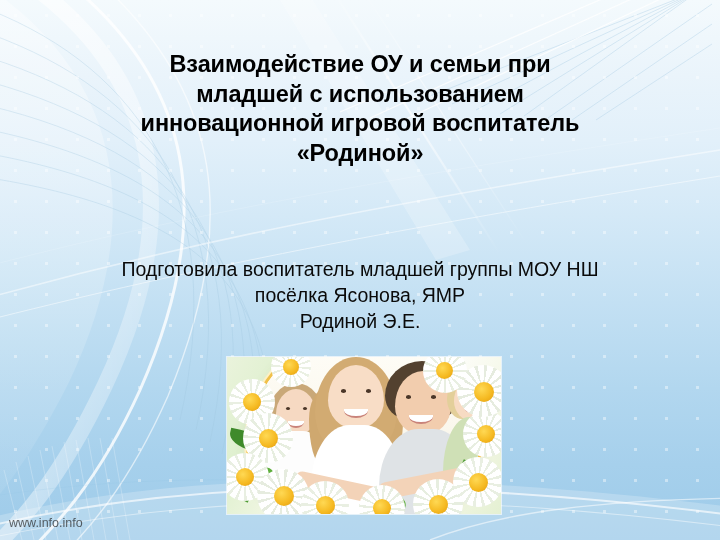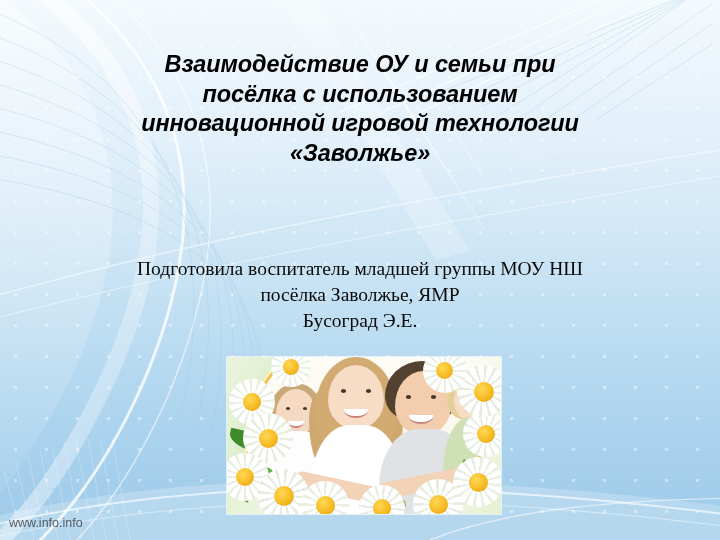--- a/index.html
+++ b/index.html
@@ -40,32 +40,32 @@
   
   #title-block{
     position:absolute;left:34px;top:50px;width:652px;
     text-align:center;
     color:#000;
     font-weight:bold;
     font-size:23.5px;
     line-height:29.5px;
     letter-spacing:-0.1px;
   }
-  #title-block .tline{display:block;white-space:nowrap;font-style:italic;}
+  #title-block .tline{display:block;white-space:nowrap;}
 
   
   #subtitle-block{
     position:absolute;left:34px;top:256px;width:652px;
     text-align:center;
     color:#0a0a0a;
     font-weight:normal;
     font-size:19.5px;
     line-height:26px;
   }
-  #subtitle-block .sline{display:block;white-space:nowrap;font-family:Liberation Serif, serif;}
+  #subtitle-block .sline{display:block;white-space:nowrap;}
 
   
   #photo{
     position:absolute;left:227px;top:357px;width:274px;height:157px;
     overflow:hidden;
     background:#eaf6e2;
     box-shadow:0 0 0 1px rgba(255,255,255,.65);
   }
   #photo .ph-bg{
     position:absolute;inset:0;
@@ -233,29 +233,29 @@
         <path d="M100,438 L118,540"></path>
           <path d="M112,438 L130,540"></path>
       </g>
     </svg>
   </div>
 
   <div class="dotgrid2"></div>
 
   <div id="title-block">
     <span class="tline">Взаимодействие ОУ и семьи при</span>
-    <span class="tline">посёлка с использованием</span>
-    <span class="tline">инновационной игровой технологии</span>
-    <span class="tline">«Заволжье»</span>
+    <span class="tline">младшей с использованием</span>
+    <span class="tline">инновационной игровой воспитатель</span>
+    <span class="tline">«Родиной»</span>
   </div>
 
   <div id="subtitle-block">
     <span class="sline">Подготовила воспитатель младшей группы МОУ НШ</span>
-    <span class="sline">посёлка Заволжье, ЯМР</span>
-    <span class="sline">Бусоград Э.Е.</span>
+    <span class="sline">посёлка Ясонова, ЯМР</span>
+    <span class="sline">Родиной Э.Е.</span>
   </div>
 
   <div id="photo">
     <div class="ph-bg"></div>
 
     <div class="oval">
       <div class="fam">
         <div class="bg"></div>
 
         <div class="person" id="girl">

